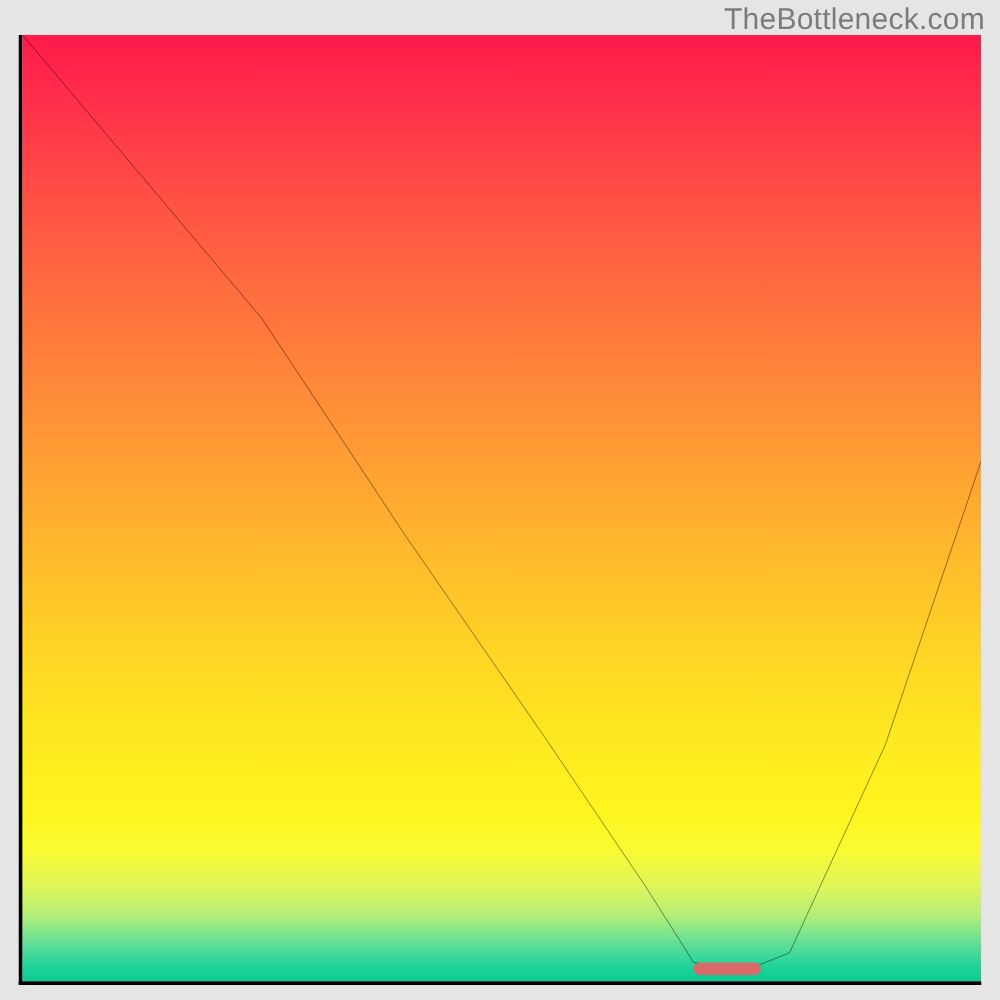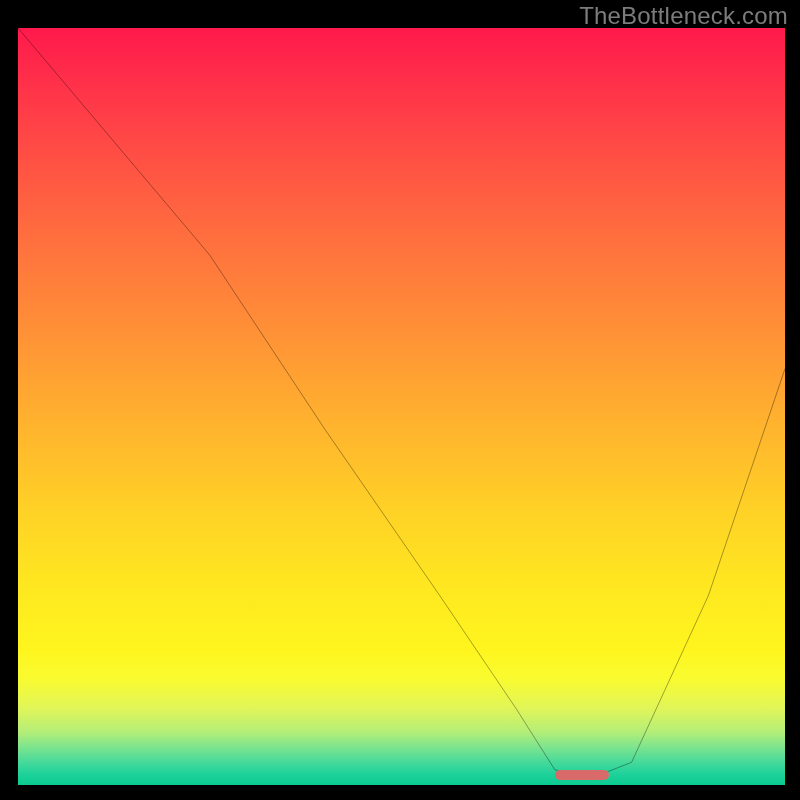--- a/index.html
+++ b/index.html
@@ -7,21 +7,21 @@
     padding: 0;
     width: 800px;
     height: 800px;
     background: #ffffff;
     font-family: Arial, Helvetica, sans-serif;
   }
   .stage {
     position: relative;
     width: 800px;
     height: 800px;
-    background: #000000;
+    background: #e5e5e5;
   }
   .watermark {
     position: absolute;
     top: 2px;
     right: 12px;
     color: #7c7c7c;
     font-size: 24px;
     font-weight: 500;
     letter-spacing: 0.2px;
     z-index: 3;

